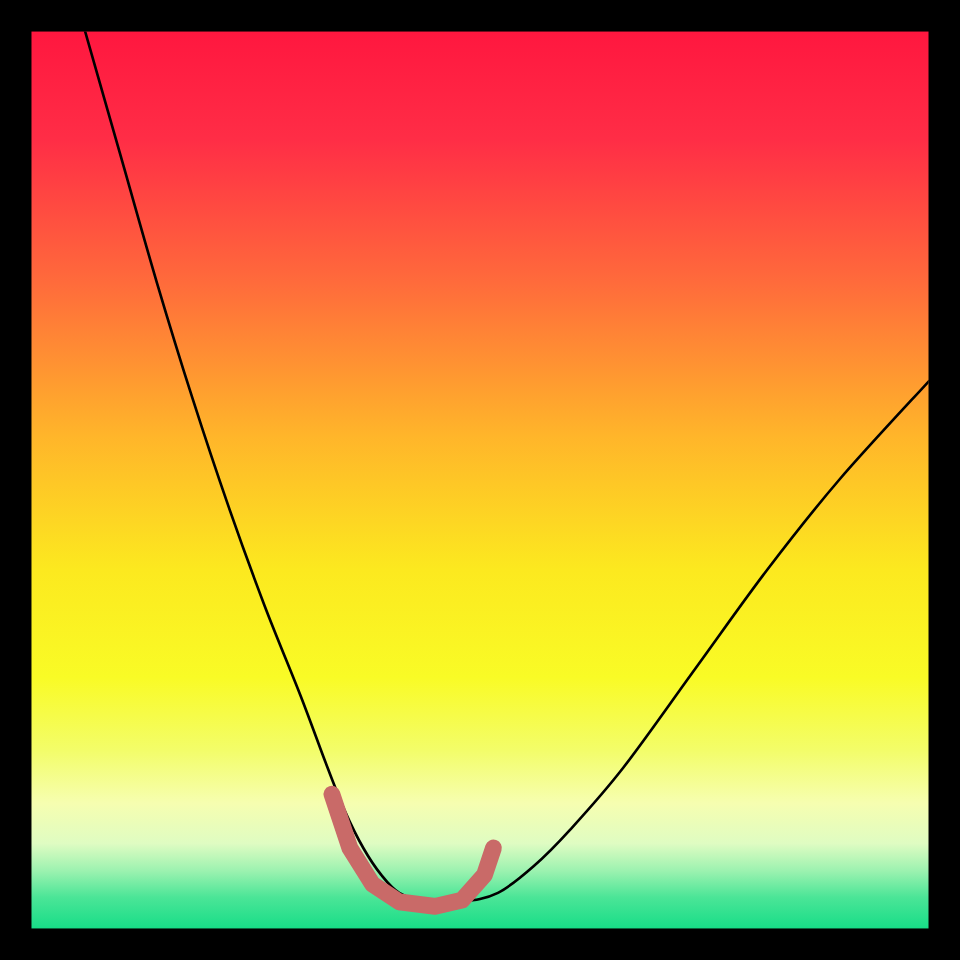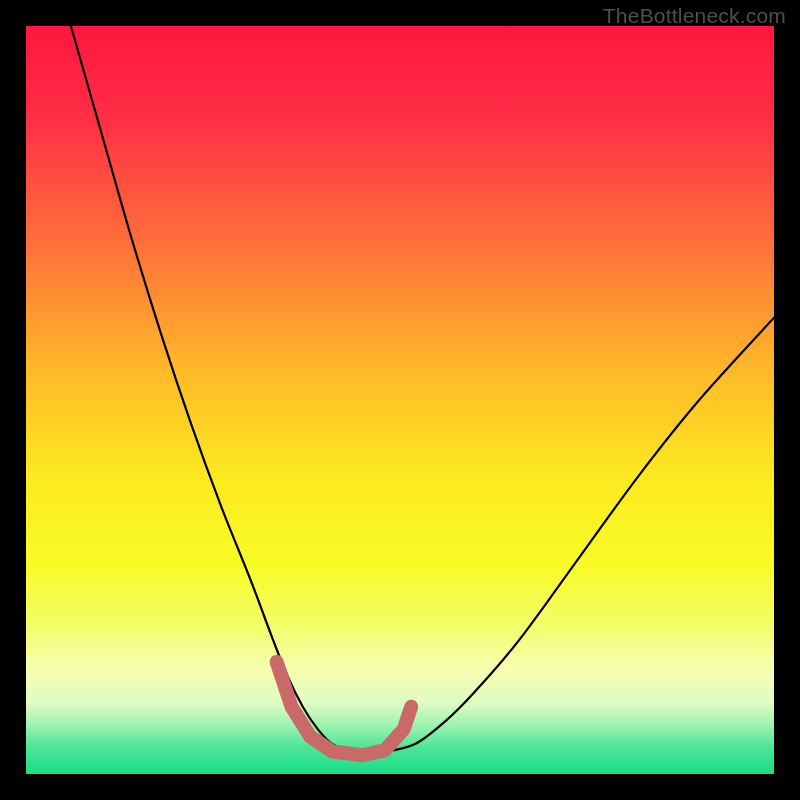--- a/index.html
+++ b/index.html
@@ -52,21 +52,20 @@
     fill: none;
     stroke-width: 14;
     stroke-linecap: round;
     stroke-linejoin: round;
   }
 </style>
 </head>
 <body>
 
 <div class="frame">
-  <div class="watermark">TheBottleneck.com</div>
 
   <div class="plot">
     <svg class="gradient" viewBox="0 0 100 100" preserveAspectRatio="none">
       <defs>
         <linearGradient id="bg-grad" x1="0" y1="0" x2="0" y2="1">
             <stop offset="0%" stop-color="#ff173f"></stop>
             <stop offset="12%" stop-color="#ff2d46"></stop>
             <stop offset="28.000000000000004%" stop-color="#ff6b3b"></stop>
             <stop offset="45%" stop-color="#ffb52a"></stop>
             <stop offset="60%" stop-color="#fce91f"></stop>

